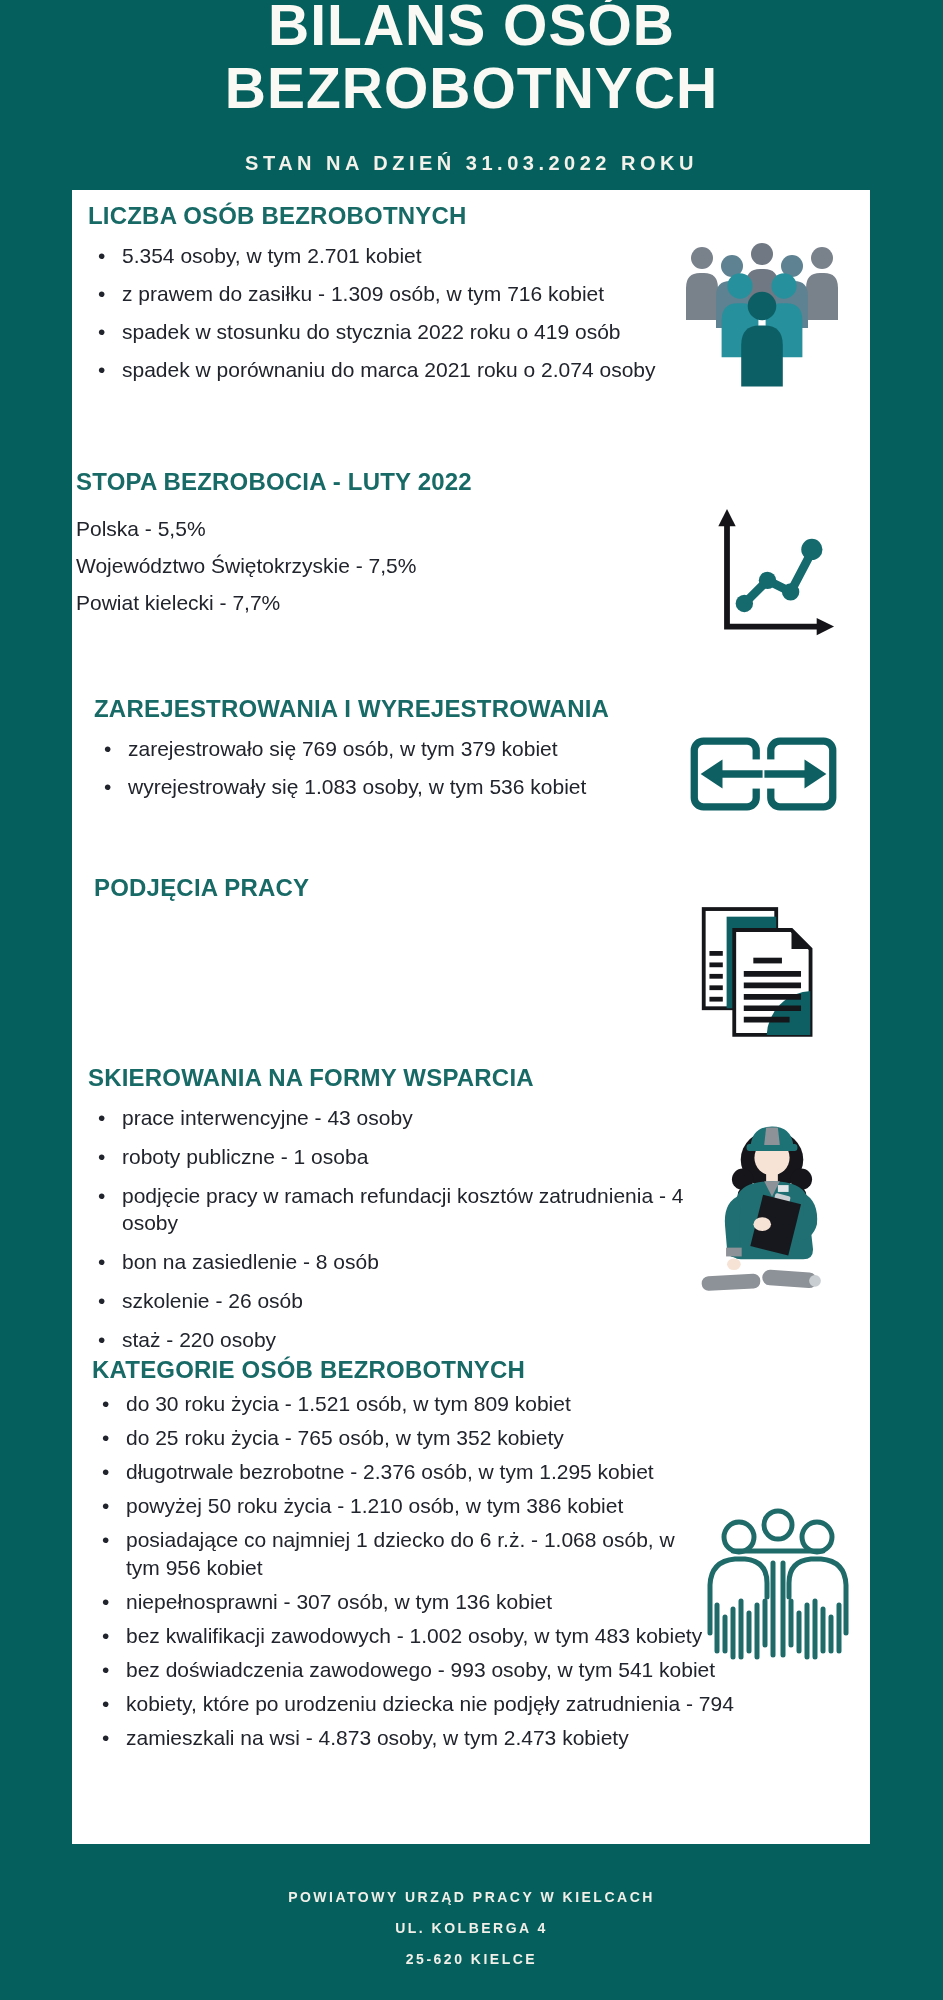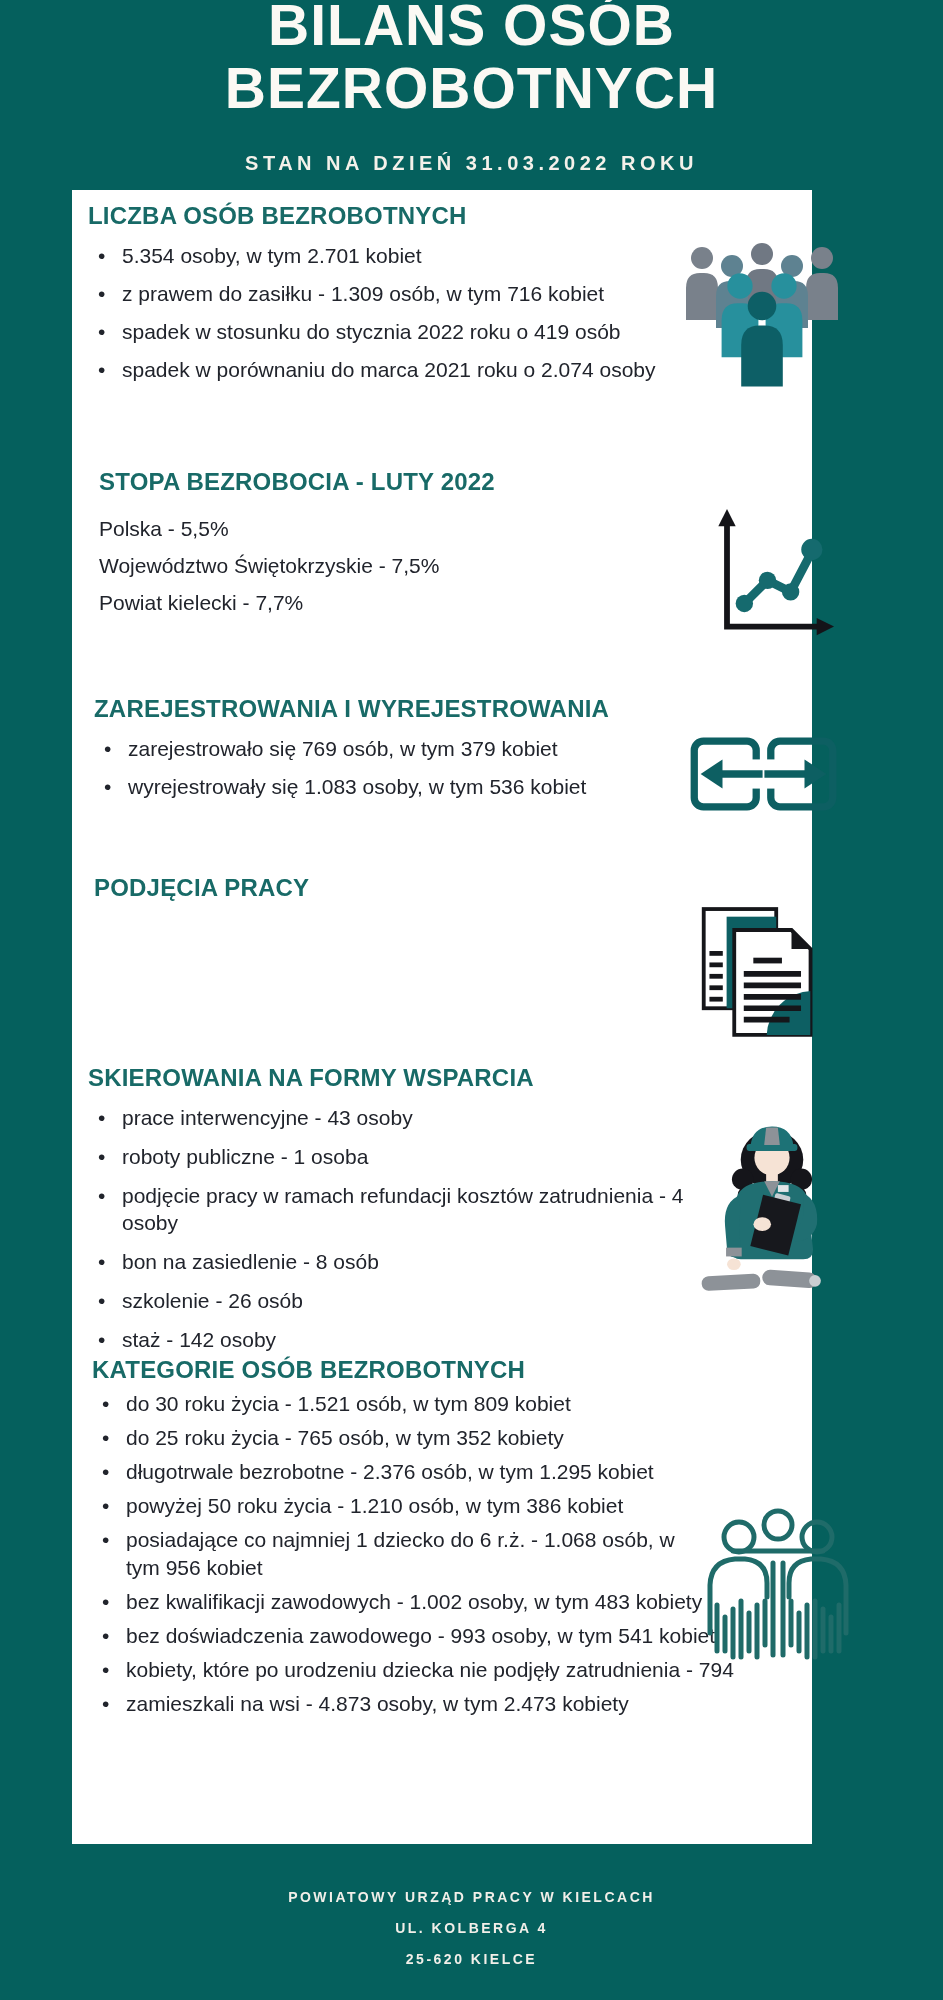--- a/index.html
+++ b/index.html
@@ -14,36 +14,36 @@
     position:absolute;top:-6px;left:0;width:100%;text-align:center;
     font-size:57px;line-height:63px;font-weight:700;letter-spacing:1px;
     color:#fbf9f4;
   }
   .subtitle{
     position:absolute;top:152px;left:0;width:100%;text-align:center;
     font-size:20px;font-weight:700;letter-spacing:4.5px;color:#f4f1ea;
   }
   
   .card{
-    position:absolute;left:72px;top:190px;width:740px;height:1654px;
+    position:absolute;left:72px;top:190px;width:798px;height:1654px;
     background:#ffffff;
   }
   
   .sec{position:absolute;color:#21242c;}
   .sec-title{
     color:#186a67;font-weight:700;font-size:24px;letter-spacing:.2px;
     margin:0 0 12px 0;
   }
   ul.bullets{list-style:none;margin:0;padding:0;font-size:21px;line-height:27px;}
   ul.bullets li{position:relative;padding-left:34px;margin-top:11px;}
   ul.bullets li::before{content:"•";position:absolute;left:10px;top:0;}
   ul.plain{list-style:none;margin:0;padding:0;font-size:21px;line-height:37px;}
   ul.plain li{margin:0;padding:0;}
   #s1{top:12px;left:16px;width:656px;}
-  #s2{top:278px;left:27px;width:640px;}
+  #s2{top:278px;left:4px;width:640px;}
   #s2 .sec-title{margin-bottom:14px;}
   #s3{top:505px;left:22px;width:640px;}
   #s3 .sec-title{}
   #s4{top:684px;left:22px;width:640px;}
   #s4 .sec-title{margin-bottom:24px;}
   #s5{top:874px;left:16px;width:660px;}
   #s5 .sec-title{margin-bottom:2px;}
   #s5 ul.bullets li{margin-top:12px;}
   #s6{top:1166px;left:20px;width:680px;}
   #s6 .sec-title{margin-bottom:2px;}
@@ -169,21 +169,21 @@
     </svg>
 
     <div class="sec" id="s5">
       <h2 class="sec-title">SKIEROWANIA NA FORMY WSPARCIA</h2>
       <ul class="bullets">
         <li>prace interwencyjne - 43 osoby</li>
         <li>roboty publiczne - 1 osoba</li>
         <li class="mw600">podjęcie pracy w ramach refundacji kosztów zatrudnienia - 4 osoby</li>
         <li>bon na zasiedlenie - 8 osób</li>
         <li>szkolenie - 26 osób</li>
-        <li>staż - 142 osoby</li>
+        <li>staż - 220 osoby</li>
       </ul>
     </div>
     <svg class="icon" id="icon5" width="160" height="215" viewBox="0 0 160 220">
       <ellipse cx="80" cy="58" rx="32" ry="30" fill="#15151a"></ellipse>
       <circle cx="50" cy="78" r="11" fill="#15151a"></circle>
       <circle cx="110" cy="78" r="11" fill="#15151a"></circle>
       <circle cx="54" cy="94" r="9" fill="#15151a"></circle>
       <circle cx="106" cy="94" r="9" fill="#15151a"></circle>
       <circle cx="80" cy="56" r="18" fill="#f6e3d5"></circle>
       <path d="M58 44 Q60 24 80 24 Q100 24 102 44 Z" fill="#1d7276"></path>
@@ -208,20 +208,21 @@
     </svg>
 
     <div class="sec" id="s6">
       <h2 class="sec-title">KATEGORIE OSÓB BEZROBOTNYCH</h2>
       <ul class="bullets">
         <li>do 30 roku życia - 1.521 osób, w tym 809 kobiet</li>
         <li>do 25 roku życia - 765 osób, w tym 352 kobiety</li>
         <li>długotrwale bezrobotne - 2.376 osób, w tym 1.295 kobiet</li>
         <li>powyżej 50 roku życia - 1.210 osób, w tym 386 kobiet</li>
         <li class="mw580">posiadające co najmniej 1 dziecko do 6 r.ż. - 1.068 osób, w tym 956 kobiet</li>
+        <li>niepełnosprawni - 307 osób, w tym 136 kobiet</li>
         <li>bez kwalifikacji zawodowych - 1.002 osoby, w tym 483 kobiety</li>
         <li>bez doświadczenia zawodowego - 993 osoby, w tym 541 kobiet</li>
         <li>kobiety, które po urodzeniu dziecka nie podjęły zatrudnienia - 794</li>
         <li>zamieszkali na wsi - 4.873 osoby, w tym 2.473 kobiety</li>
       </ul>
     </div>
     <svg class="icon" id="icon6" width="150" height="160" viewBox="0 0 150 160">
       <g stroke="#1f6b69" stroke-width="5" fill="none" stroke-linecap="round">
         <circle cx="75" cy="20" r="14"></circle>
         <line x1="30" y1="46" x2="120" y2="46"></line>

